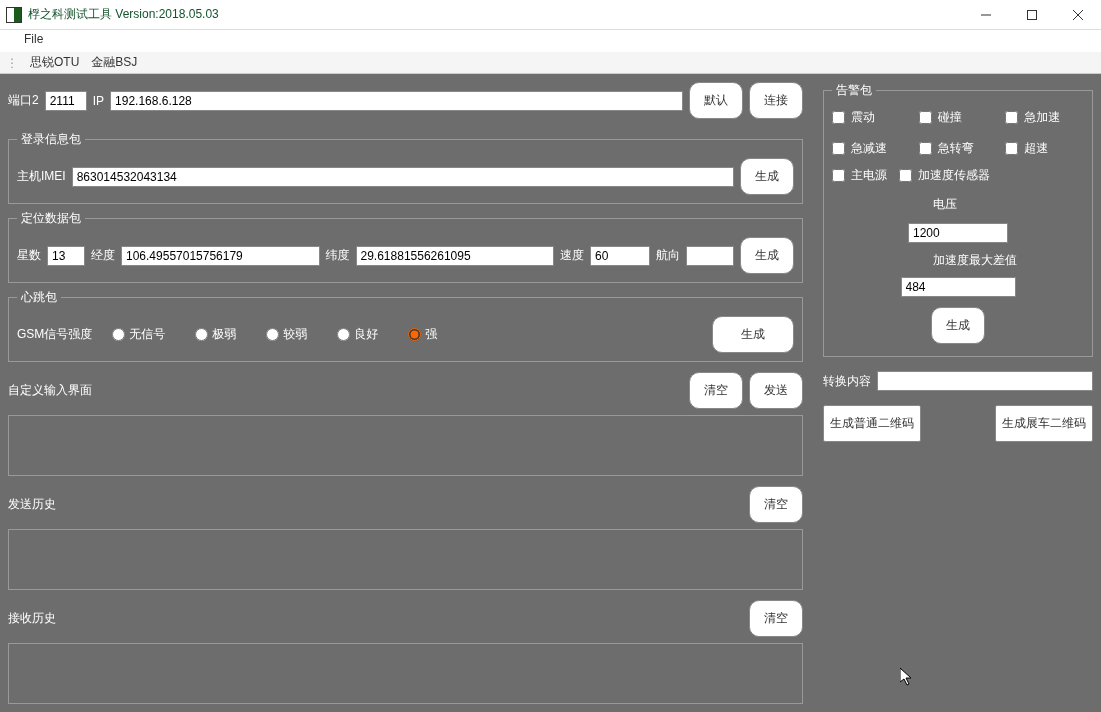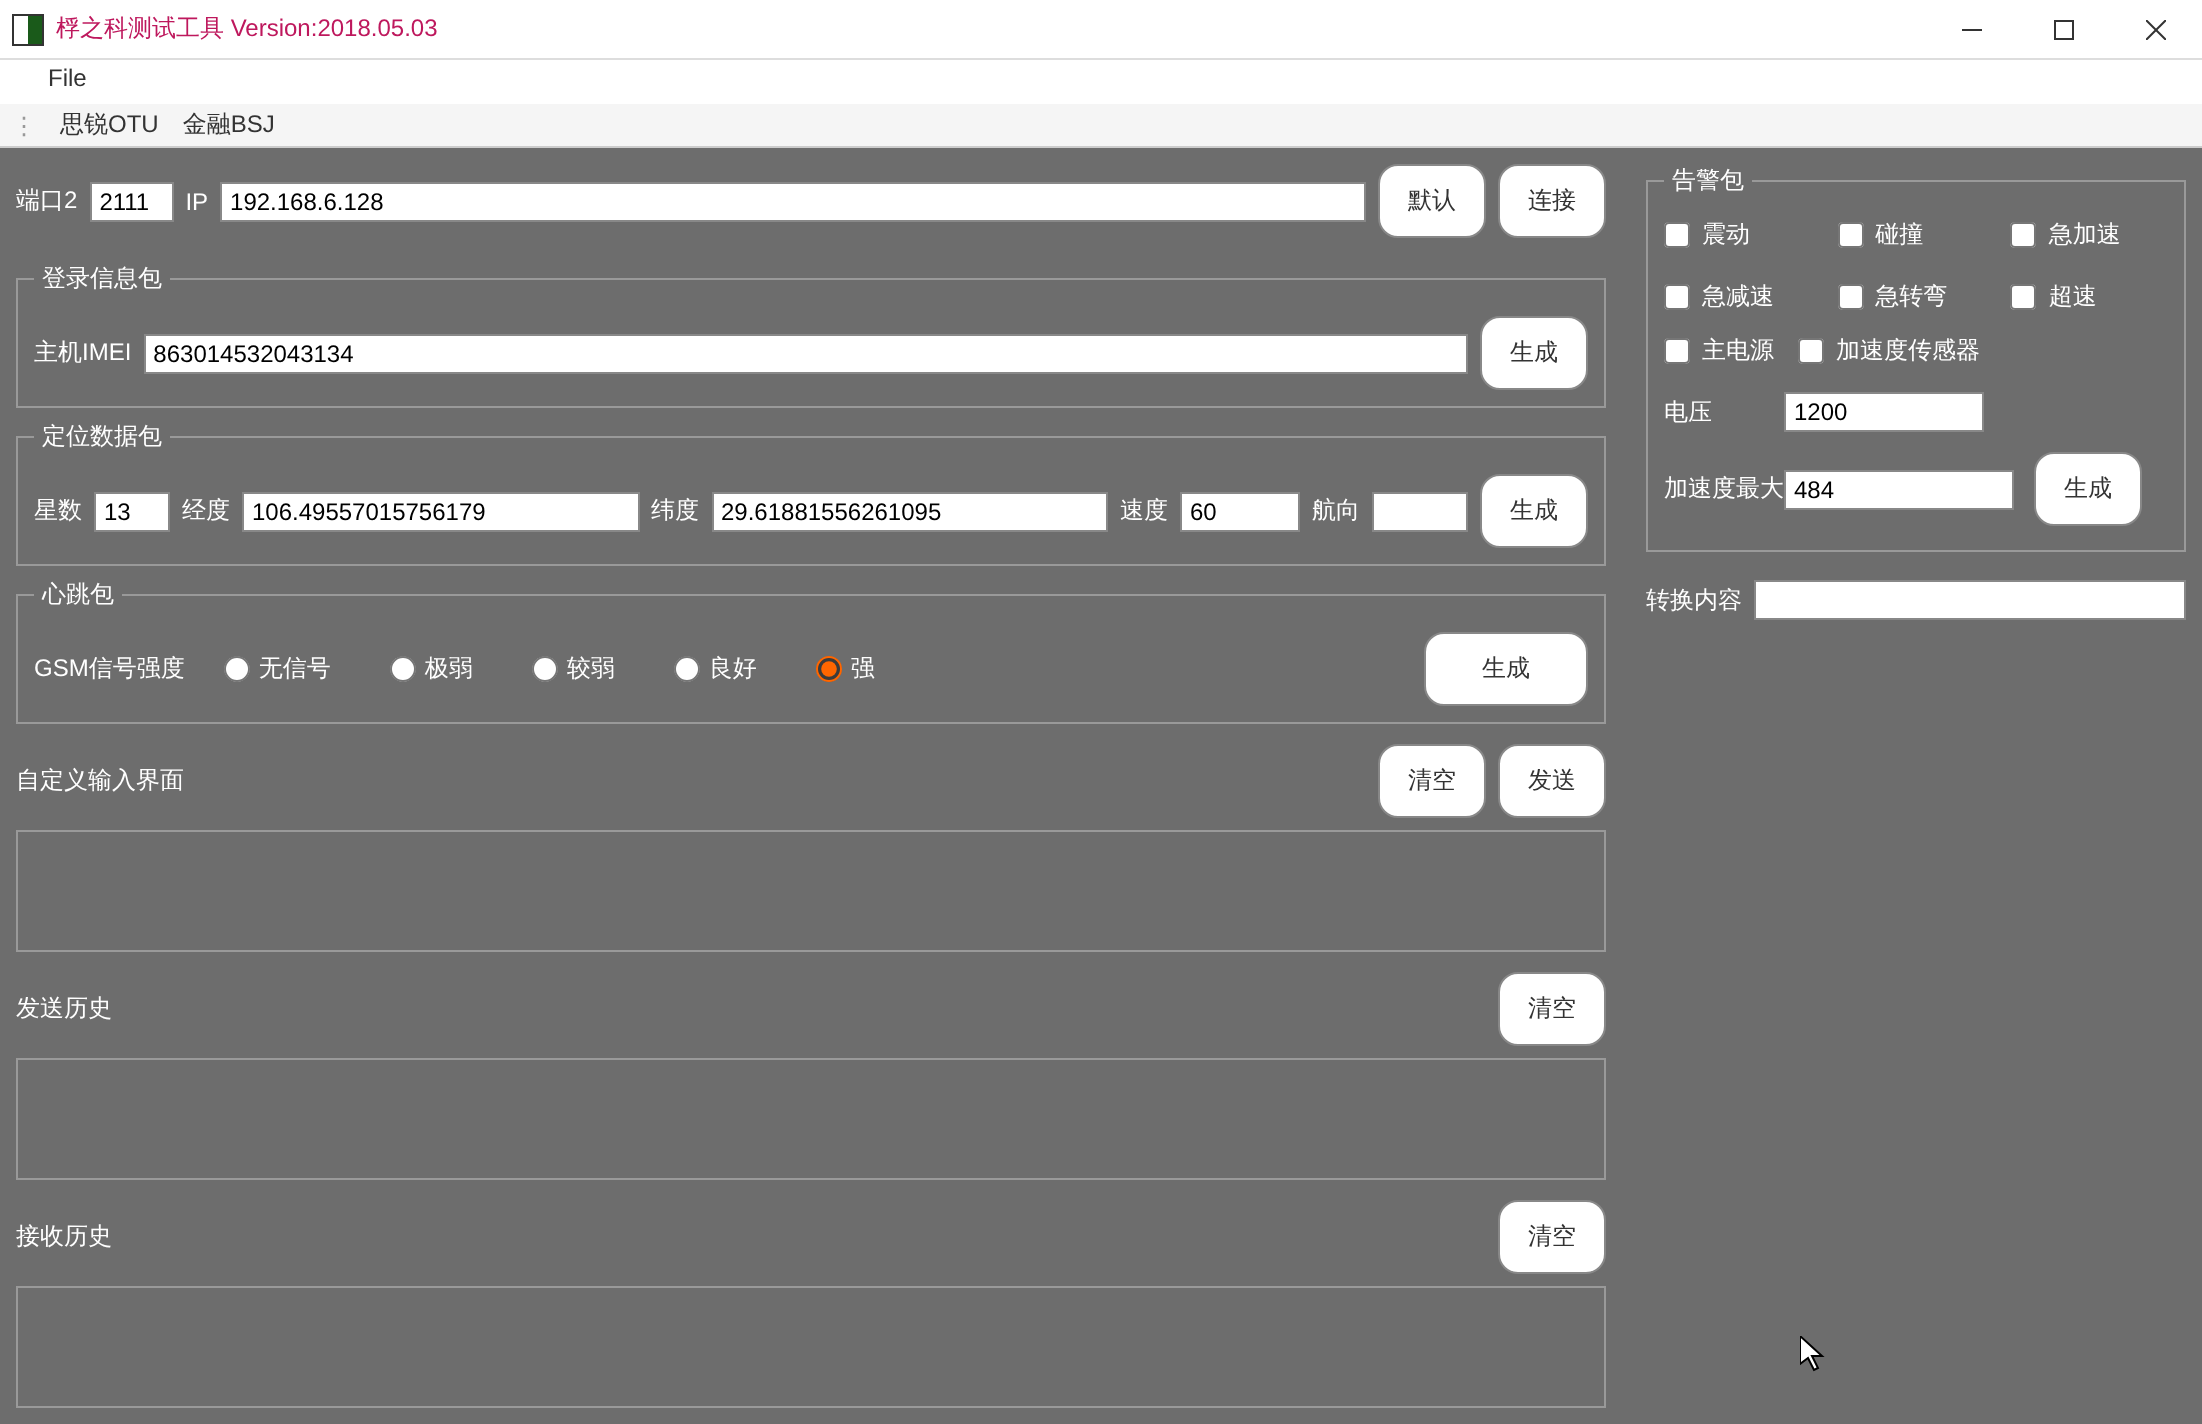--- a/index.html
+++ b/index.html
@@ -19,21 +19,21 @@
   align-items: center;
   padding-left: 6px;
 }
 .titlebar .icon {
   width: 16px; height: 16px;
   border: 1px solid #333;
   display: inline-block;
   margin-right: 6px;
   background: linear-gradient(to right, #fff 50%, #1a5a1a 50%);
 }
-.titlebar .title { color: #be185d; flex: 1; }
+.titlebar .title { color: #14532d; flex: 1; }
 .win-controls { display: flex; }
 .win-btn {
   width: 46px; height: 30px;
   display: flex; align-items: center; justify-content: center;
   color: #333;
 }
 .menubar {
   height: 22px;
   background: #fff;
   padding: 2px 24px;
@@ -101,21 +101,21 @@
 .check-item { display: flex; align-items: center; gap: 6px; }
 .textbox {
   background: #6d6d6d;
   border: 1px solid #999;
   flex: 1;
   min-height: 60px;
 }
 .section-header { display: flex; align-items: center; justify-content: space-between; margin-top: 4px; }
 .alarm-grid { display: grid; grid-template-columns: 1fr 1fr 1fr; gap: 14px 8px; margin-bottom: 10px;}
 .alarm-row2 { display: grid; grid-template-columns: auto auto; gap: 12px; justify-content: start; margin-bottom: 12px;}
-.field-row { display: flex; align-items: center; gap: 10px; margin-bottom: 10px; }
+.field-row { display: flex; align-items: center; gap: 10px; margin-bottom: 10px; flex-direction: column; }
 .field-row .label { width: 50px; }
 .cursor {
   position: absolute;
   left: 900px; top: 668px;
   width: 16px; height: 20px;
   pointer-events: none;
 }
 </style>
 </head>
 <body>
@@ -290,18 +290,22 @@
         <span class="label" style="width:50px;line-height:1.2">加速度最大差值</span>
         <input type="text" style="width: 115px;" value="484">
         <button class="btn">生成</button>
       </div>
     </fieldset>
 
     <div class="row" style="margin-top:6px">
       <span class="label">转换内容</span>
       <input type="text" style="flex: 1 1 0%;" value="">
     </div>
+    <div class="row" style="justify-content:space-between">
+      <button class="btn flat">生成普通二维码</button>
+      <button class="btn flat">生成展车二维码</button>
+    </div>
   </div>
 </div>
 
 <svg class="cursor" viewBox="0 0 16 20">
   <path d="M0 0 L0 14 L4 11 L7 17 L9 16 L6 10 L11 10 Z" fill="#fff" stroke="#000" stroke-width="1"></path>
 </svg>
 
 </body></html>

